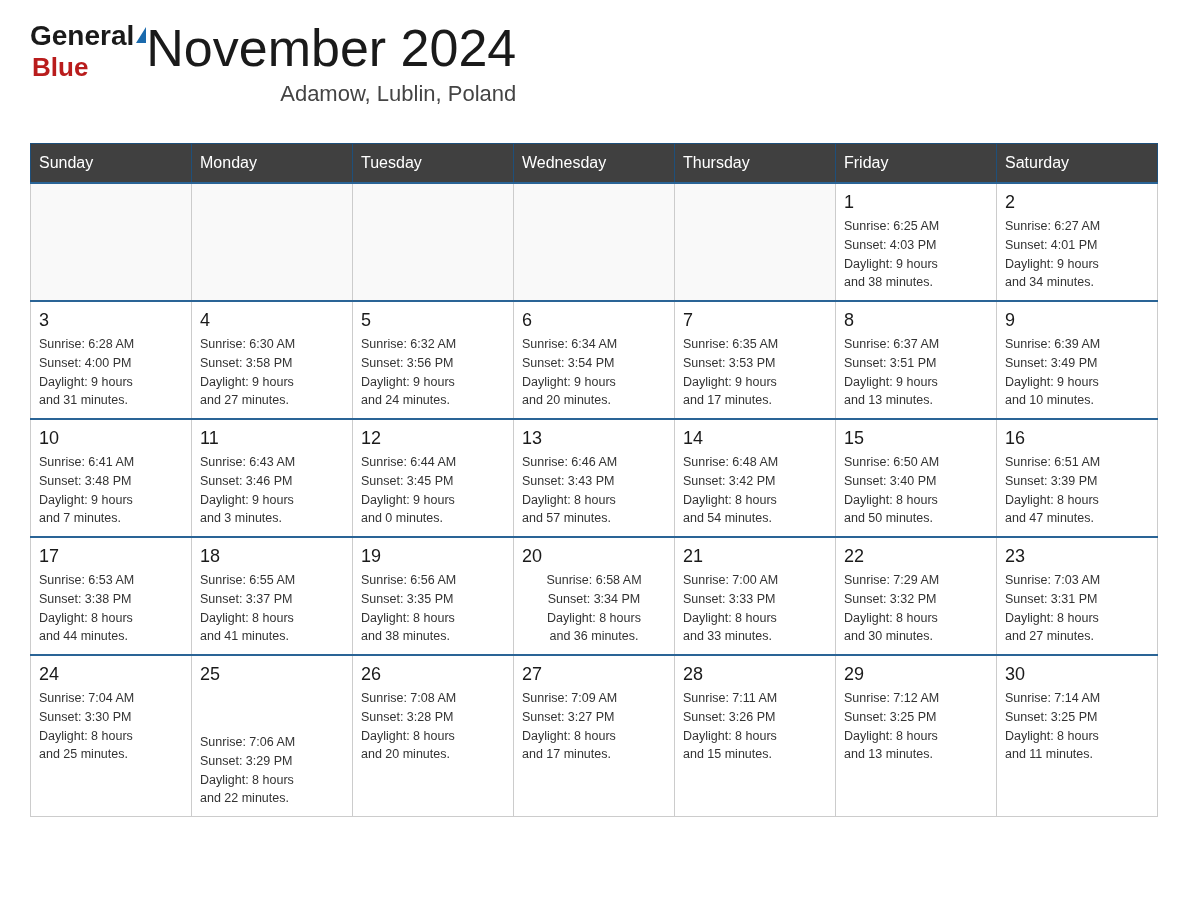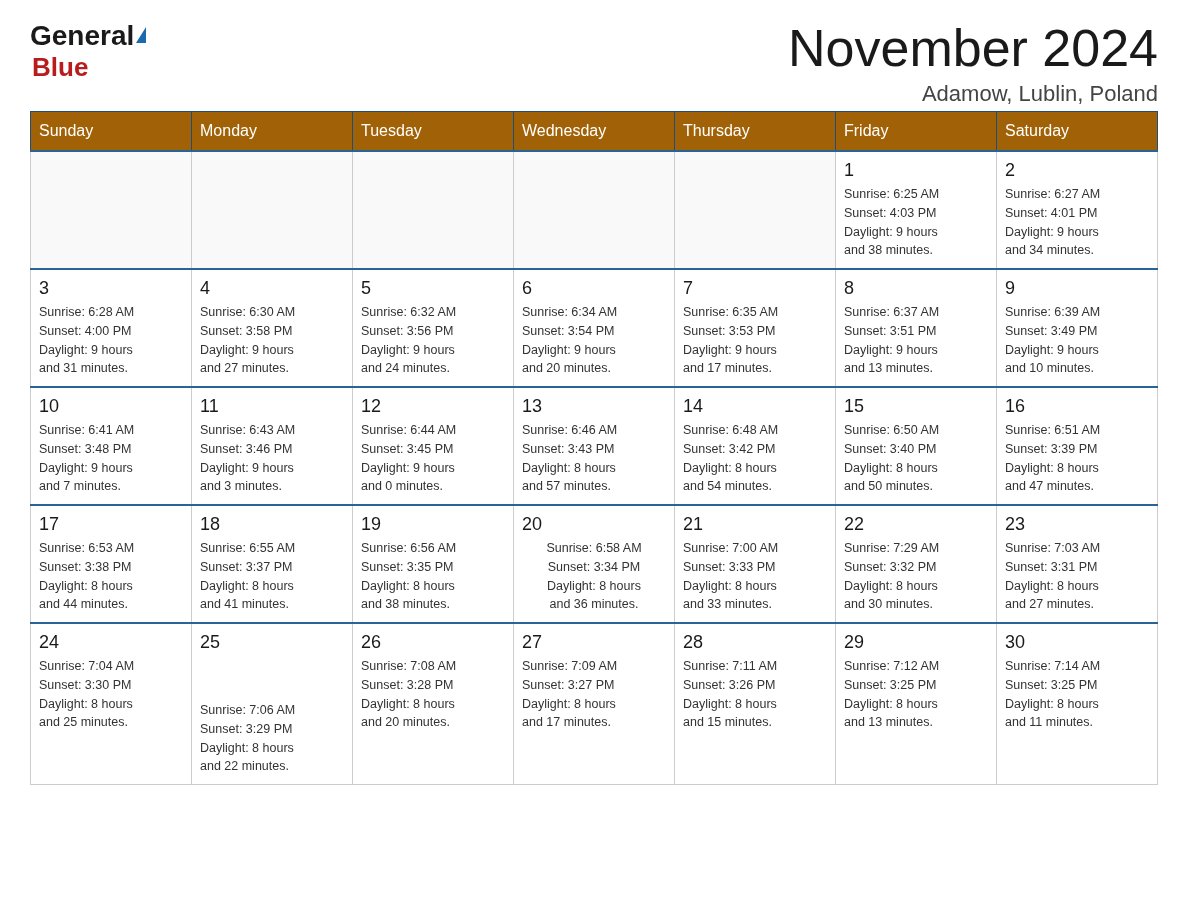--- a/index.html
+++ b/index.html
@@ -5,24 +5,22 @@
     * { margin: 0; padding: 0; box-sizing: border-box; }
     body {
       font-family: Arial, sans-serif;
       background: #fff;
       width: 1188px;
       min-height: 918px;
       padding: 20px 30px;
     }
     .header {
       display: flex;
-      justify-content: space-between;
       align-items: flex-start;
-      margin-bottom: 4px;
-      gap: 25px;
+      margin-bottom: 36px;
     }
     .logo {
       display: flex;
       flex-direction: column;
       align-items: flex-start;
     }
     .logo-general {
       font-size: 28px;
       font-weight: bold;
       color: #1a1a1a;
@@ -58,21 +56,21 @@
       font-size: 22px;
       color: #444;
       margin-top: 4px;
     }
     .calendar-table {
       width: 100%;
       border-collapse: collapse;
       table-layout: fixed;
     }
     .calendar-table th {
-      background-color: #a16207;
+      background-color: #404040;
       color: #fff;
       padding: 10px 8px;
       text-align: left;
       font-size: 16px;
       font-weight: normal;
       border: 1px solid #1e4f7a;
     }
     .calendar-table td {
       border: 1px solid #ccc;
       vertical-align: top;

